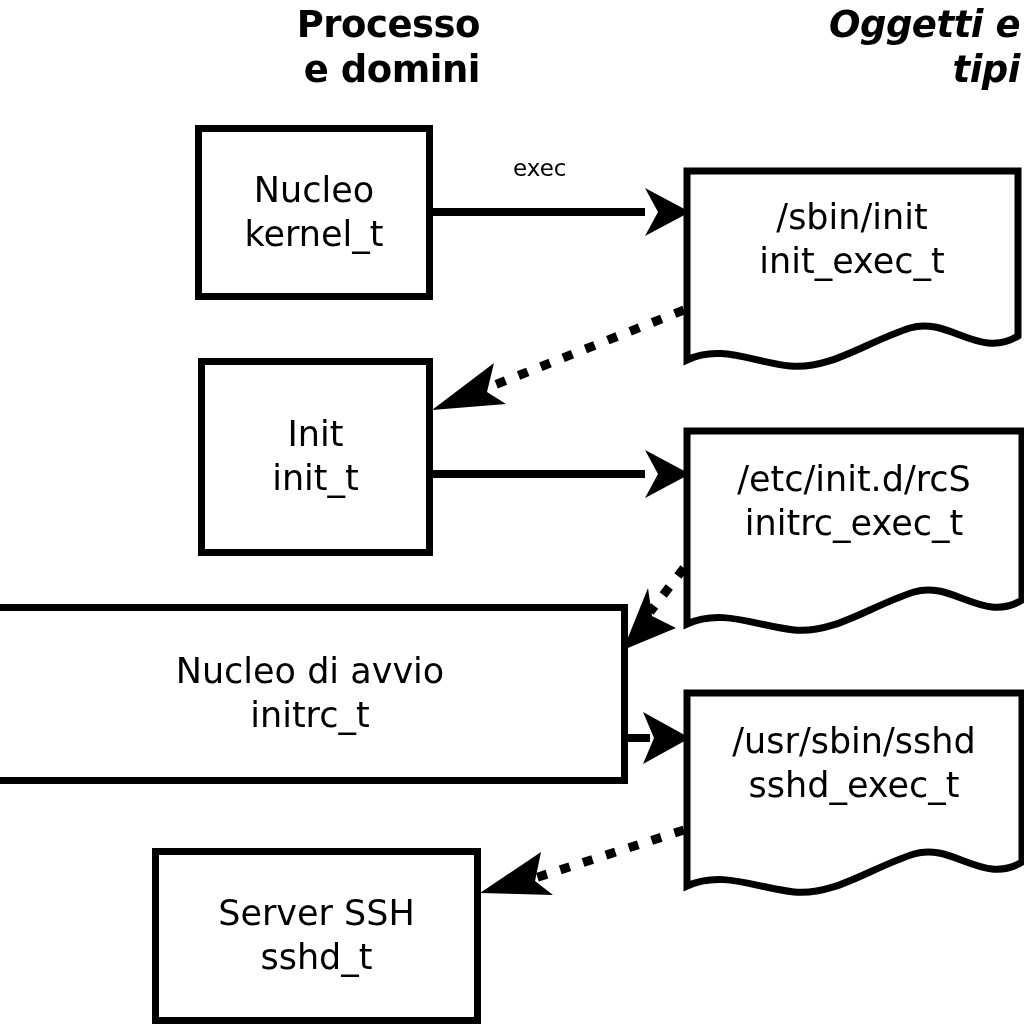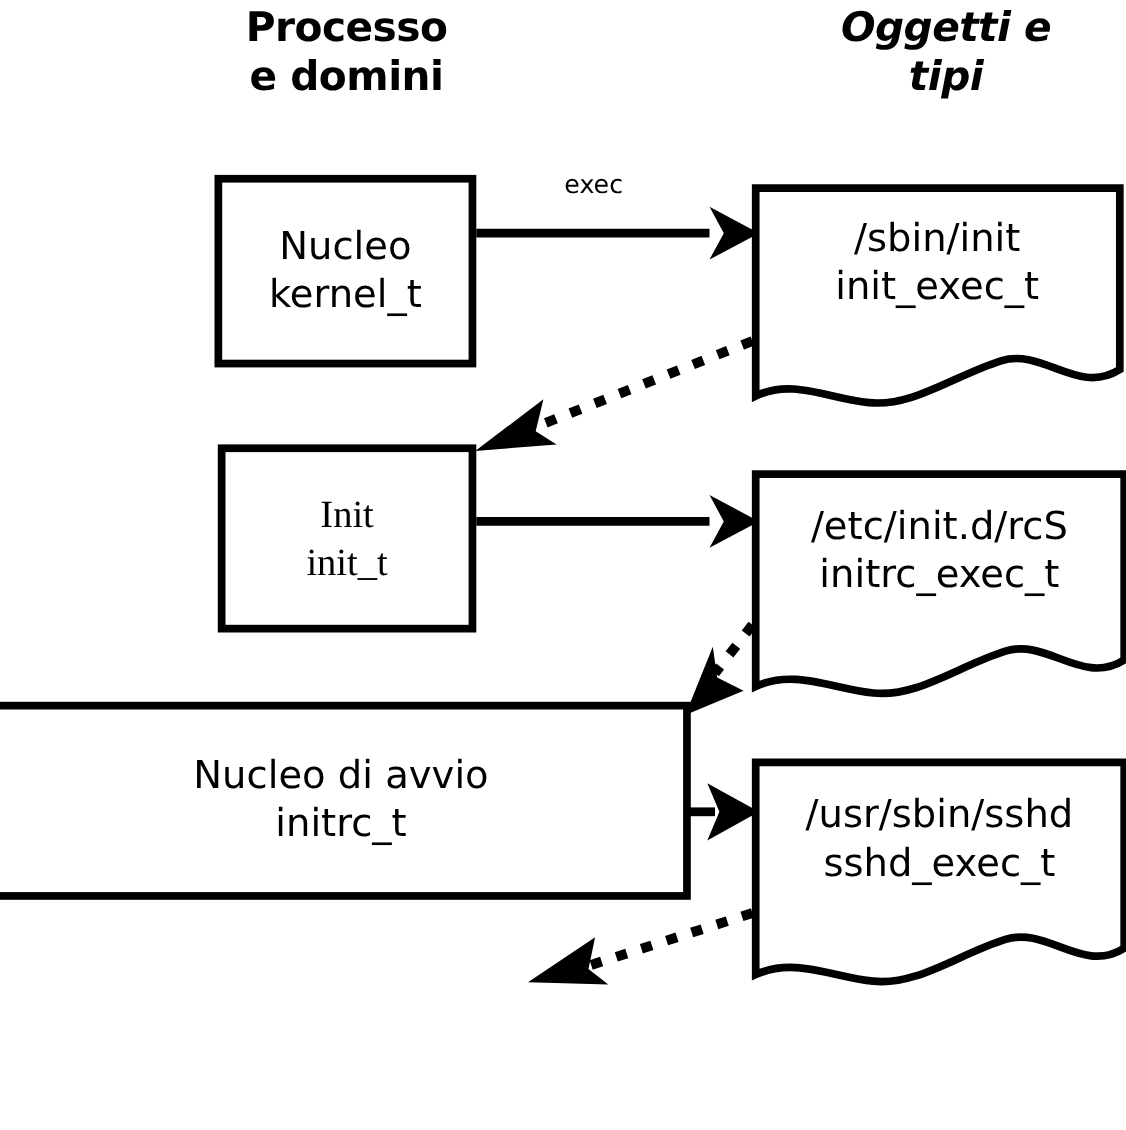--- a/index.html
+++ b/index.html
@@ -16,49 +16,48 @@
     font-family: "DejaVu Sans", "Liberation Sans", sans-serif;
     color: #000000;
   }
 
   
   .col-head {
     position: absolute;
     font-weight: bold;
     font-size: 37px;
     line-height: 1.22;
-    text-align: center;
+    text-align: right;
     color: #000;
     letter-spacing: -0.5px;
     white-space: pre-line;
   }
   #head-left  { left: 150px; top: 2px;  width: 330px; }
   #head-right { left: 700px; top: 2px;  width: 320px; font-style: italic; }
 
   
   .proc-box {
     position: absolute;
     box-sizing: border-box;
     background: #ffffff;
     border: 7px solid #000000;
     display: flex;
     align-items: center;
     justify-content: center;
-    margin-top: 34px;
   }
   .proc-box .lbl {
     font-size: 35px;
     line-height: 1.25;
     text-align: center;
     white-space: pre-line;
     color: #000;
   }
 
   #box-kernel { left: 195px; top: 125px; width: 238px; height: 175px; }
-  #box-init   { left: 198px; top: 370px; width: 235px; height: 171px; font-family: Liberation Serif, serif; }
+  #box-init   { left: 198px; top: 358px; width: 235px; height: 198px; }
   #box-initrc { left: -8px;  top: 604px; width: 636px; height: 180px; }
   #box-sshd   { left: 152px; top: 848px; width: 329px; height: 176px; }
 
   
   .doc-shape {
     position: absolute;
   }
   .doc-shape svg { display: block; }
   .doc-shape .doc-lbl {
     position: absolute;
@@ -113,20 +112,24 @@
   <div class="proc-box" id="box-init">
     <span class="lbl">Init
 init_t</span>
   </div>
 
   <div class="proc-box" id="box-initrc">
     <span class="lbl">Nucleo di avvio
 initrc_t</span>
   </div>
 
+  <div class="proc-box" id="box-sshd">
+    <span class="lbl">Server SSH
+sshd_t</span>
+  </div>
 
   <div class="doc-shape" id="doc-initexec">
     <svg width="344" height="210" viewBox="0 0 344 210" aria-hidden="true">
       <path d="M7 7 H338 V172 C300 196 268 152 230 164 C186 178 150 206 110 202 C72 198 40 180 7 196 Z" fill="#ffffff" stroke="#000000" stroke-width="7" stroke-linejoin="miter"></path>
     </svg>
     <div class="doc-lbl" style="top:32px;">/sbin/init
 init_exec_t</div>
   </div>
 
   <div class="doc-shape" id="doc-initrcexec">

